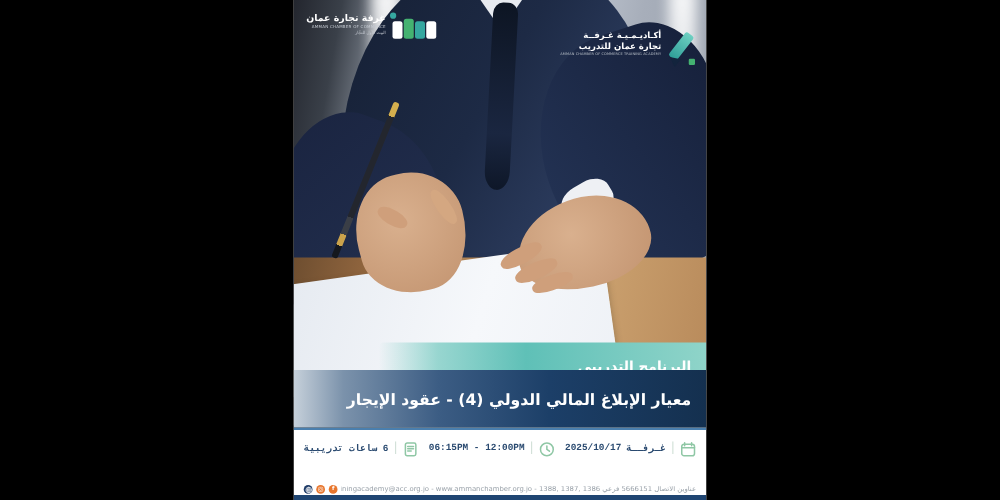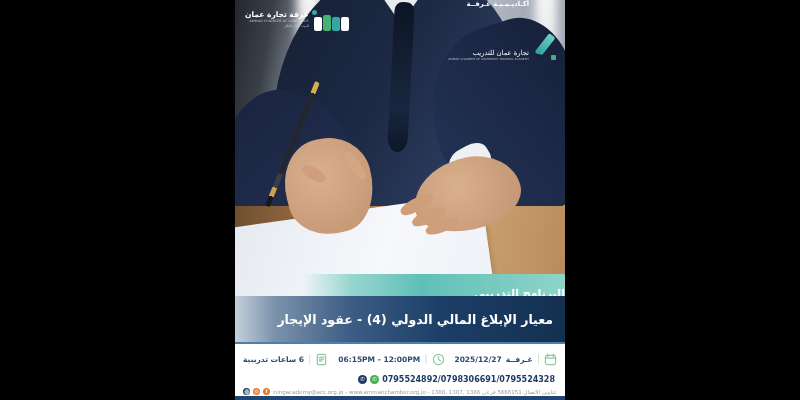--- a/index.html
+++ b/index.html
@@ -52,52 +52,52 @@
   .logo-left { position:absolute; left:10px; top:10px; display:flex; direction:rtl; gap:5px; align-items:flex-start; }
   .acc-mark { display:flex; gap:1px; align-items:flex-end; position:relative; padding-top:5px; }
   .acc-mark .dot { position:absolute; left:-2px; top:0; width:5px; height:5px; border-radius:50%; background:#35a7a0; }
   .blk { width:8px; height:14px; border-radius:2px; }
   .b1 { background:#ffffff; } .b2 { background:#35a7a0; } .b3 { background:#44b271; height:16px; } .b4 { background:#ffffff; }
   .logo-left-text { color:#fff; }
   .logo-left-text .t1 { font-size:7.5px; font-weight:bold; line-height:9px; }
   .logo-left-text .t2 { font-size:3.2px; color:#c6cbd3; letter-spacing:.2px; line-height:5px; }
   .logo-left-text .t3 { font-size:3.4px; color:#c6cbd3; line-height:5px; }
 
-  .logo-right { position:absolute; right:8px; top:0; display:flex; direction:rtl; gap:4px; align-items:flex-end; }
+  .logo-right { position:absolute; right:8px; top:24px; display:flex; direction:rtl; gap:4px; align-items:flex-start; }
   .pencil { position:relative; width:24px; height:30px; }
   .pencil .shaft { position:absolute; left:8px; top:1px; width:8px; height:24px; transform:rotate(38deg);
                    background:linear-gradient(#6fd0c2,#2e9e98); border-radius:2px; }
   .pencil .tip { position:absolute; left:2px; top:20px; width:0; height:0;
                  border-left:4px solid transparent; border-right:4px solid transparent; border-top:8px solid #13243d;
                  transform:rotate(128deg); }
   .pencil .sq { position:absolute; right:1px; bottom:2px; width:5px; height:5px; background:#44b271; border-radius:1px; }
   .logo-right-text { text-align:right; color:#fff; }
   .logo-right-text .r1 { font-size:6.8px; font-weight:bold; line-height:8.5px; }
-  .logo-right-text .r2 { font-size:6.8px; font-weight:normal; line-height:8.5px;margin-top:40px; }
+  .logo-right-text .r2 { font-size:6.8px; font-weight:bold; line-height:8.5px; }
   .logo-right-text .r3 { font-size:2.8px; color:#b9c0c9; line-height:4.5px; letter-spacing:.1px; }
 
   
   .teal-banner { position:absolute; left:68px; right:0; top:274px; height:38px;
                  background:linear-gradient(to right,rgba(121,203,194,0) 0%,rgba(121,203,194,.75) 18%,#5fc0b7 45%,#7cccc2 78%,#8fd4c9 100%);
-                 display:flex; align-items:center; justify-content:flex-end; padding-right:0;
+                 display:flex; align-items:center; justify-content:flex-end; padding-right:12px;
                  border-radius:4px 0 0 4px; }
   .teal-banner span { color:#fff; font-weight:bold; font-size:11px; direction:rtl; }
   .navy-banner { position:absolute; left:0; right:0; top:296px; height:48px;
                  background:linear-gradient(to right,#c6d0da 0%,#7b92ab 12%,#3c5d84 35%,#1c3f68 62%,#14304f 100%);
                  border-bottom:2px solid #4a7fae;
                  display:flex; align-items:center; justify-content:flex-end; padding-right:12px; }
   .navy-banner span { color:#fff; font-weight:bold; font-size:12.5px; direction:rtl; }
 
   
   .details { position:absolute; left:8px; right:8px; top:350px; height:18px;
              display:flex; direction:rtl; justify-content:space-between; align-items:center; }
   .detail { display:flex; align-items:center; gap:4px; direction:rtl; }
   .detail svg { stroke:#8fc7a5; fill:none; stroke-width:1.3; stroke-linecap:round; }
   .detail .div { color:#cfdfd6; font-size:10px; line-height:10px; }
-  .detail .txt { color:#2a4a70; font-weight:bold; font-size:7.5px; white-space:nowrap; }
+  .detail .txt { color:#2a4a70; font-weight:bold; font-size:7.5px; white-space:nowrap;font-family:Liberation Mono, monospace; }
   .ltr { direction:ltr; unicode-bidi:embed; }
 
   
   .phone-row { position:absolute; right:10px; top:373px; height:12px; display:flex; align-items:center; gap:3px; }
   .badge { width:9px; height:9px; border-radius:50%; color:#fff; font-size:5.5px; line-height:9px;
            text-align:center; display:flex; align-items:center; justify-content:center; }
   .badge-phone { background:#1d3a66; }
   .badge-wa { background:#3fb54a; }
   .phones { color:#1d3a66; font-weight:bold; font-size:8px; letter-spacing:0; }
 
@@ -175,45 +175,40 @@
     </div>
 
     <div class="details">
       <div class="detail">
         <svg width="13" height="13" viewBox="0 0 14 14">
           <rect x="1.5" y="2.5" width="11" height="10" rx="2"></rect>
           <path d="M4 1.2v2.6M10 1.2v2.6M1.5 5.5h11"></path>
         </svg>
         <span class="div">|</span>
         <span class="txt">غـرفــة</span>
-        <span class="txt ltr">2025/12/27</span>
+        <span class="txt ltr">2025/10/17</span>
       </div>
       <div class="detail">
         <svg width="13" height="13" viewBox="0 0 14 14">
           <circle cx="7" cy="7" r="5.5"></circle>
           <path d="M7 4v3l2.2 1.6"></path>
         </svg>
         <span class="div">|</span>
         <span class="txt ltr">06:15PM - 12:00PM</span>
       </div>
       <div class="detail">
         <svg width="13" height="13" viewBox="0 0 14 14">
           <rect x="2.5" y="1.5" width="9" height="11" rx="1.5"></rect>
           <path d="M4.5 4.5h5M4.5 6.5h5M4.5 8.5h3"></path>
         </svg>
         <span class="div">|</span>
         <span class="txt">6 ساعات تدريبية</span>
       </div>
     </div>
 
-    <div class="phone-row">
-      <span class="badge badge-phone">✆</span>
-      <span class="badge badge-wa">✆</span>
-      <span class="phones ltr">0795524892/0798306691/0795524328</span>
-    </div>
 
     <div class="contact-row">
       <span class="soc soc-web">
         <svg width="6" height="6" viewBox="0 0 10 10">
             <circle cx="5" cy="5" r="3.8"></circle>
             <path d="M1.2 5h7.6M5 1.2v7.6"></path>
             <ellipse cx="5" cy="5" rx="1.8" ry="3.8"></ellipse>
           </svg>
       </span>
       <span class="soc soc-ig">

